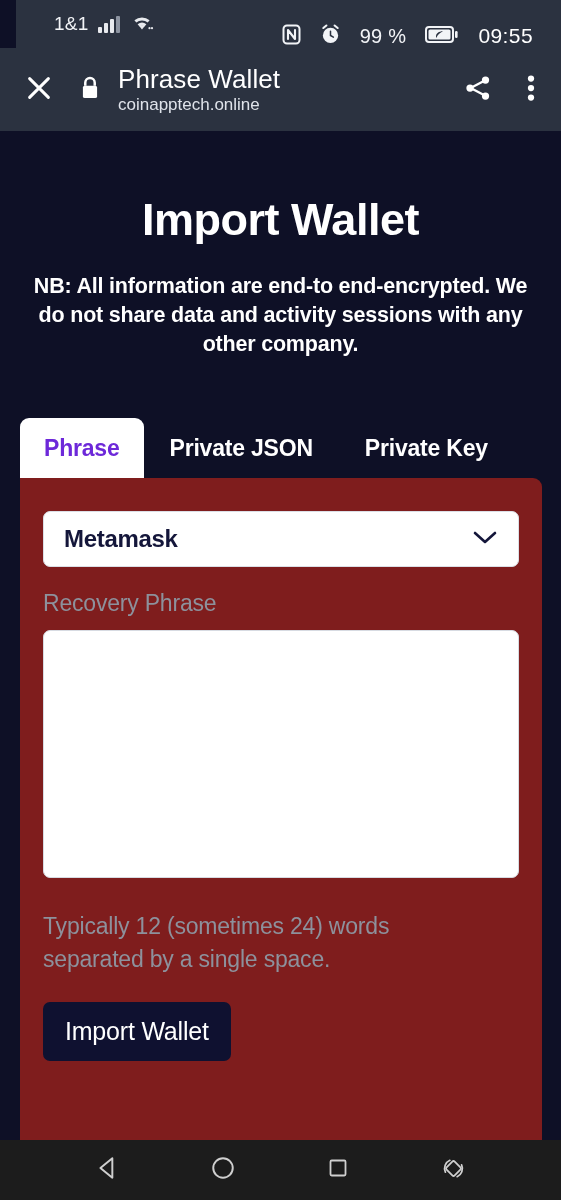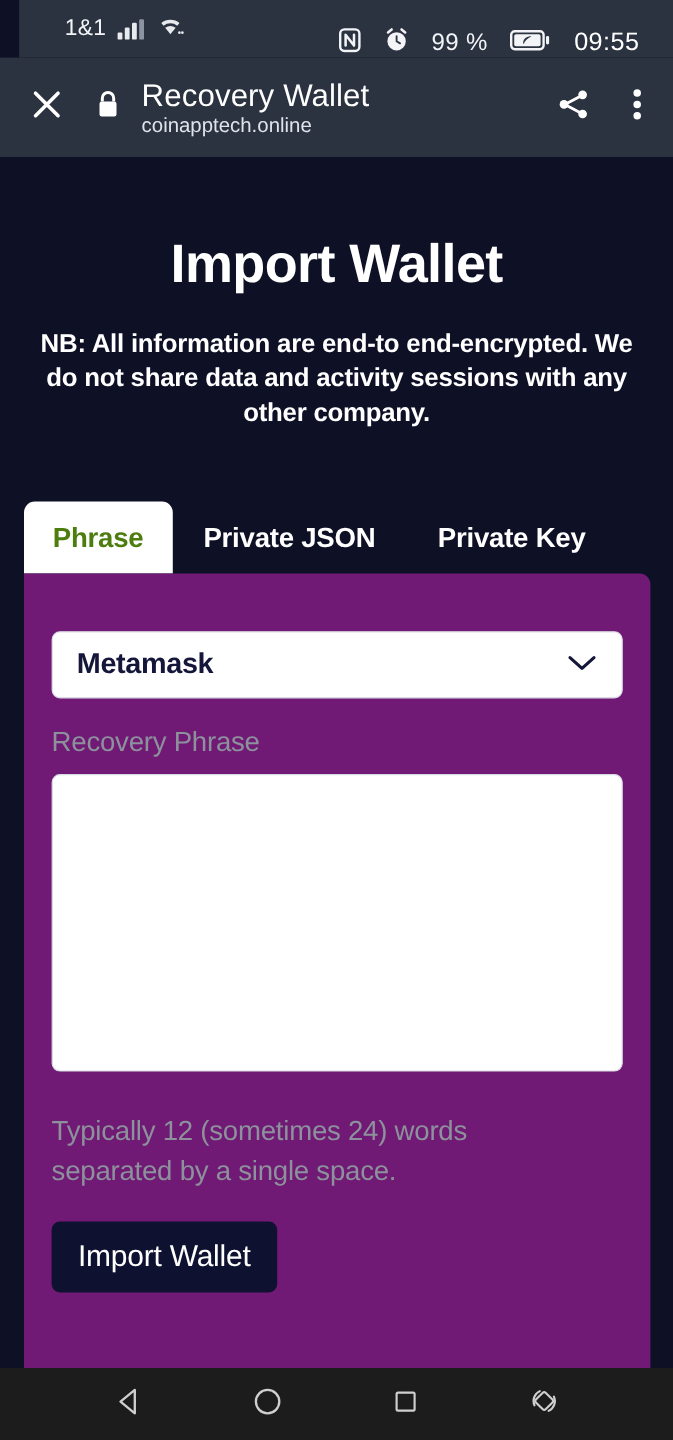--- a/index.html
+++ b/index.html
@@ -179,40 +179,40 @@
     display: flex;
     align-items: center;
     box-sizing: border-box;
     font-size: 23px;
     font-weight: 700;
     letter-spacing: -0.2px;
     white-space: nowrap;
   }
   .tab.active {
     background: #ffffff;
-    color: #4d7c0f;
+    color: #6d28d9;
     border-radius: 9px 9px 0 0;
     padding: 0 24px;
   }
   .tab.inactive {
     color: #ffffff;
     padding: 0 26px;
   }
 
   
   .card {
     position: absolute;
     top: 347px;
     left: 20px;
     width: 522px;
     height: 663px;
-    background: #701a75;
+    background: #7f1d1d;
     border-radius: 0 9px 0 0;
     box-sizing: border-box;
-    padding: 15px 23px;
+    padding: 0 23px;
   }
   .select-box {
     margin-top: 33px;
     height: 56px;
     border: 1px solid #dbdfe6;
     border-radius: 7px;
     display: flex;
     align-items: center;
     justify-content: space-between;
     padding: 0 20px;
@@ -349,21 +349,21 @@
     </div>
     <div class="tb-lock">
       <span>
         <svg width="22" height="26" viewBox="0 0 18 22">
           <path d="M5 9V6.6a4 4 0 0 1 8 0V9" fill="none" stroke="#ffffff" stroke-width="2.1"></path>
           <rect x="3" y="9" width="12" height="10.5" rx="1.6" fill="#ffffff"></rect>
         </svg>
       </span>
     </div>
     <div class="tb-titles">
-      <span class="tb-title">Recovery Wallet</span>
+      <span class="tb-title">Phrase Wallet</span>
       <span class="tb-sub">coinapptech.online</span>
     </div>
     <div class="tb-icons">
       <span>
         <span>
           <svg width="30" height="30" viewBox="0 0 24 24">
             <circle cx="18" cy="5.6" r="2.9" fill="#ffffff"></circle>
             <circle cx="5.6" cy="12" r="2.9" fill="#ffffff"></circle>
             <circle cx="18" cy="18.4" r="2.9" fill="#ffffff"></circle>
             <path d="M15.6 7L8 11M8 13l7.6 4" stroke="#ffffff" stroke-width="1.9" stroke-linecap="round"></path>

